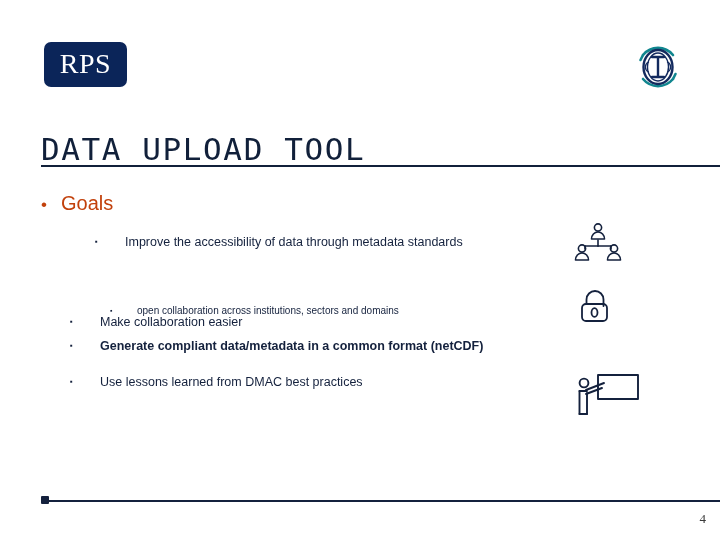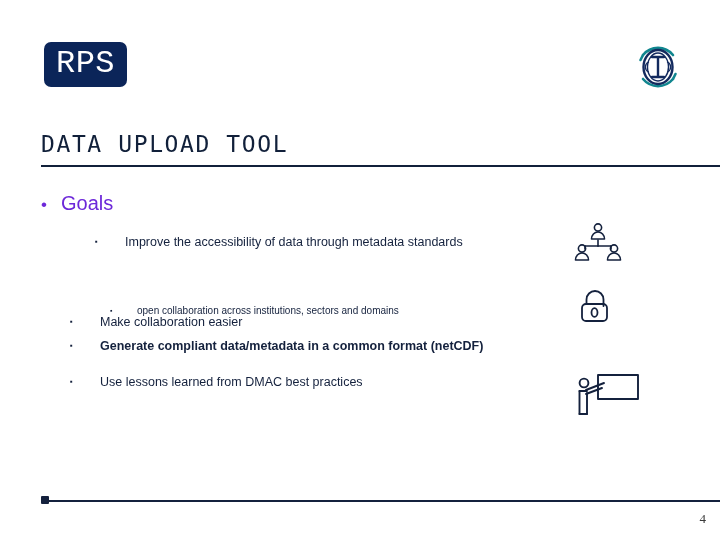--- a/index.html
+++ b/index.html
@@ -28,22 +28,22 @@
     width: 83px;
     height: 45px;
     background: #0b2559;
     border-radius: 7px;
     display: flex;
     align-items: center;
     justify-content: center;
   }
   #rps-logo .rps-text {
     color: #ffffff;
-    font-family: Liberation Mono, monospace;
-    font-size: 32px;
+    font-family: Liberation Serif, serif;
+    font-size: 28px;
     font-weight: 400;
     letter-spacing: 0.5px;
     line-height: 1;
     padding-bottom: 1px;
   }
 
   #ioos-logo {
     position: absolute;
     left: 629px;
     top: 38px;
@@ -51,21 +51,21 @@
     height: 58px;
   }
 
   
   #slide-title {
     position: absolute;
     left: 41px;
     top: 131px;
     color: #11203a;
     font-family: "DejaVu Sans Mono", "Liberation Mono", monospace;
-    font-size: 23px;
+    font-size: 31px;
     font-weight: 400;
     letter-spacing: 1.6px;
     white-space: nowrap;
   }
   #title-rule {
     position: absolute;
     left: 41px;
     top: 165px;
     width: 679px;
     height: 2px;
@@ -76,21 +76,21 @@
   #body {
     position: absolute;
     left: 0;
     top: 0;
     width: 720px;
   }
 
   .lvl1 {
     position: absolute;
     left: 41px;
-    color: #6d28d9;
+    color: #c2410c;
     font-size: 20px;
     line-height: 1;
     white-space: nowrap;
   }
   .lvl1 .dot {
     display: inline-block;
     width: 20px;
     font-size: 17px;
     vertical-align: baseline;
   }

